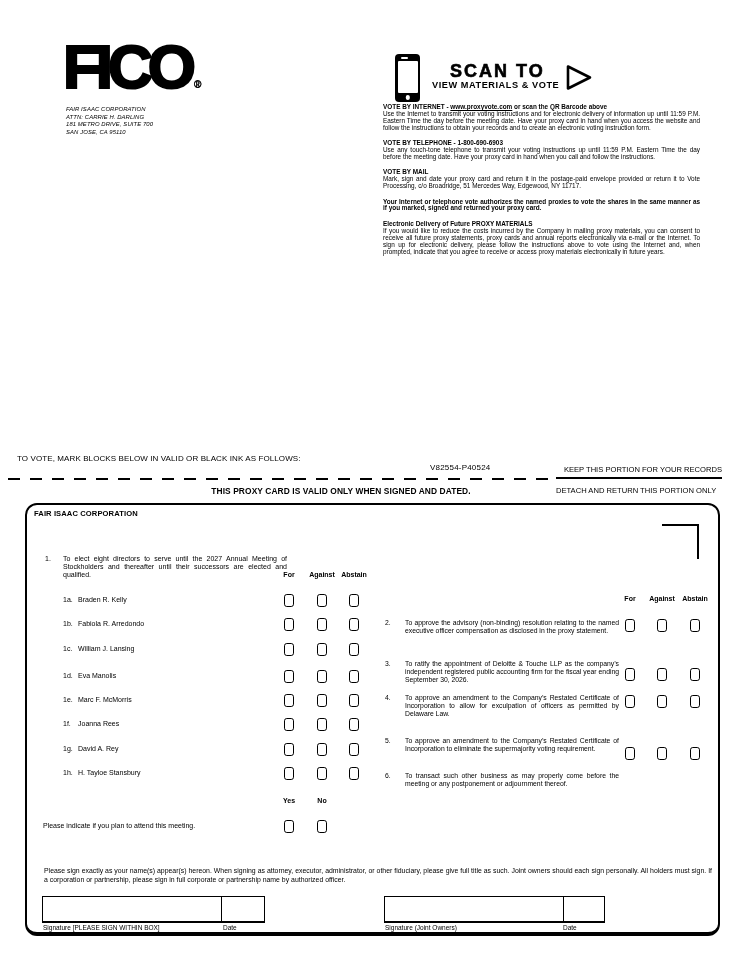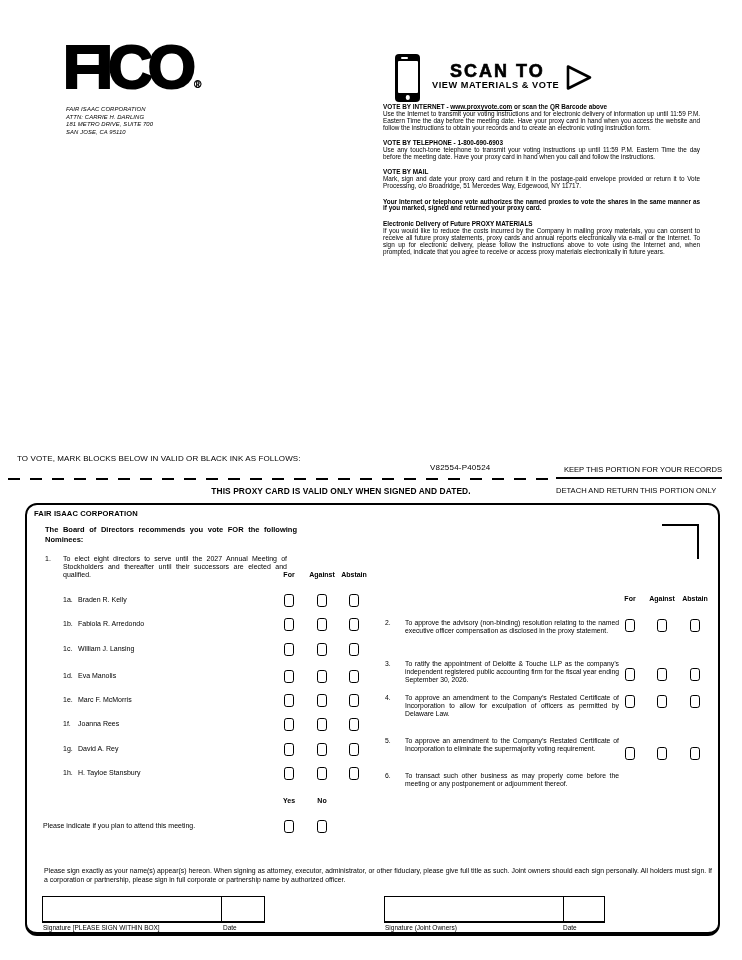--- a/index.html
+++ b/index.html
@@ -105,21 +105,20 @@
   <div class="ctrl">V82554-P40524</div>
   <div class="keep">KEEP THIS PORTION FOR YOUR RECORDS</div>
   <div class="dash"></div>
   <div class="detach">DETACH AND RETURN THIS PORTION ONLY</div>
   <div class="valid">THIS PROXY CARD IS VALID ONLY WHEN SIGNED AND DATED.</div>
 
   <section class="card">
     <div class="company">FAIR ISAAC CORPORATION</div>
     <div class="corner"></div>
 
-    <div class="rec1">The Board of Directors recommends you vote FOR the following Nominees:</div>
     <span class="inum">1.</span>
     <div class="itext">To elect eight directors to serve until the 2027 Annual Meeting of Stockholders and thereafter until their successors are elected and qualified.</div>
 
     <span class="colhead" style="left:262px;top:66px">For</span>
     <span class="colhead" style="left:295px;top:66px">Against</span>
     <span class="colhead" style="left:327px;top:66px">Abstain</span>
 
     <div class="nrow" style="top:88px">
       <span class="nid">1a.</span>
       <span class="nname">Braden R. Kelly</span>

